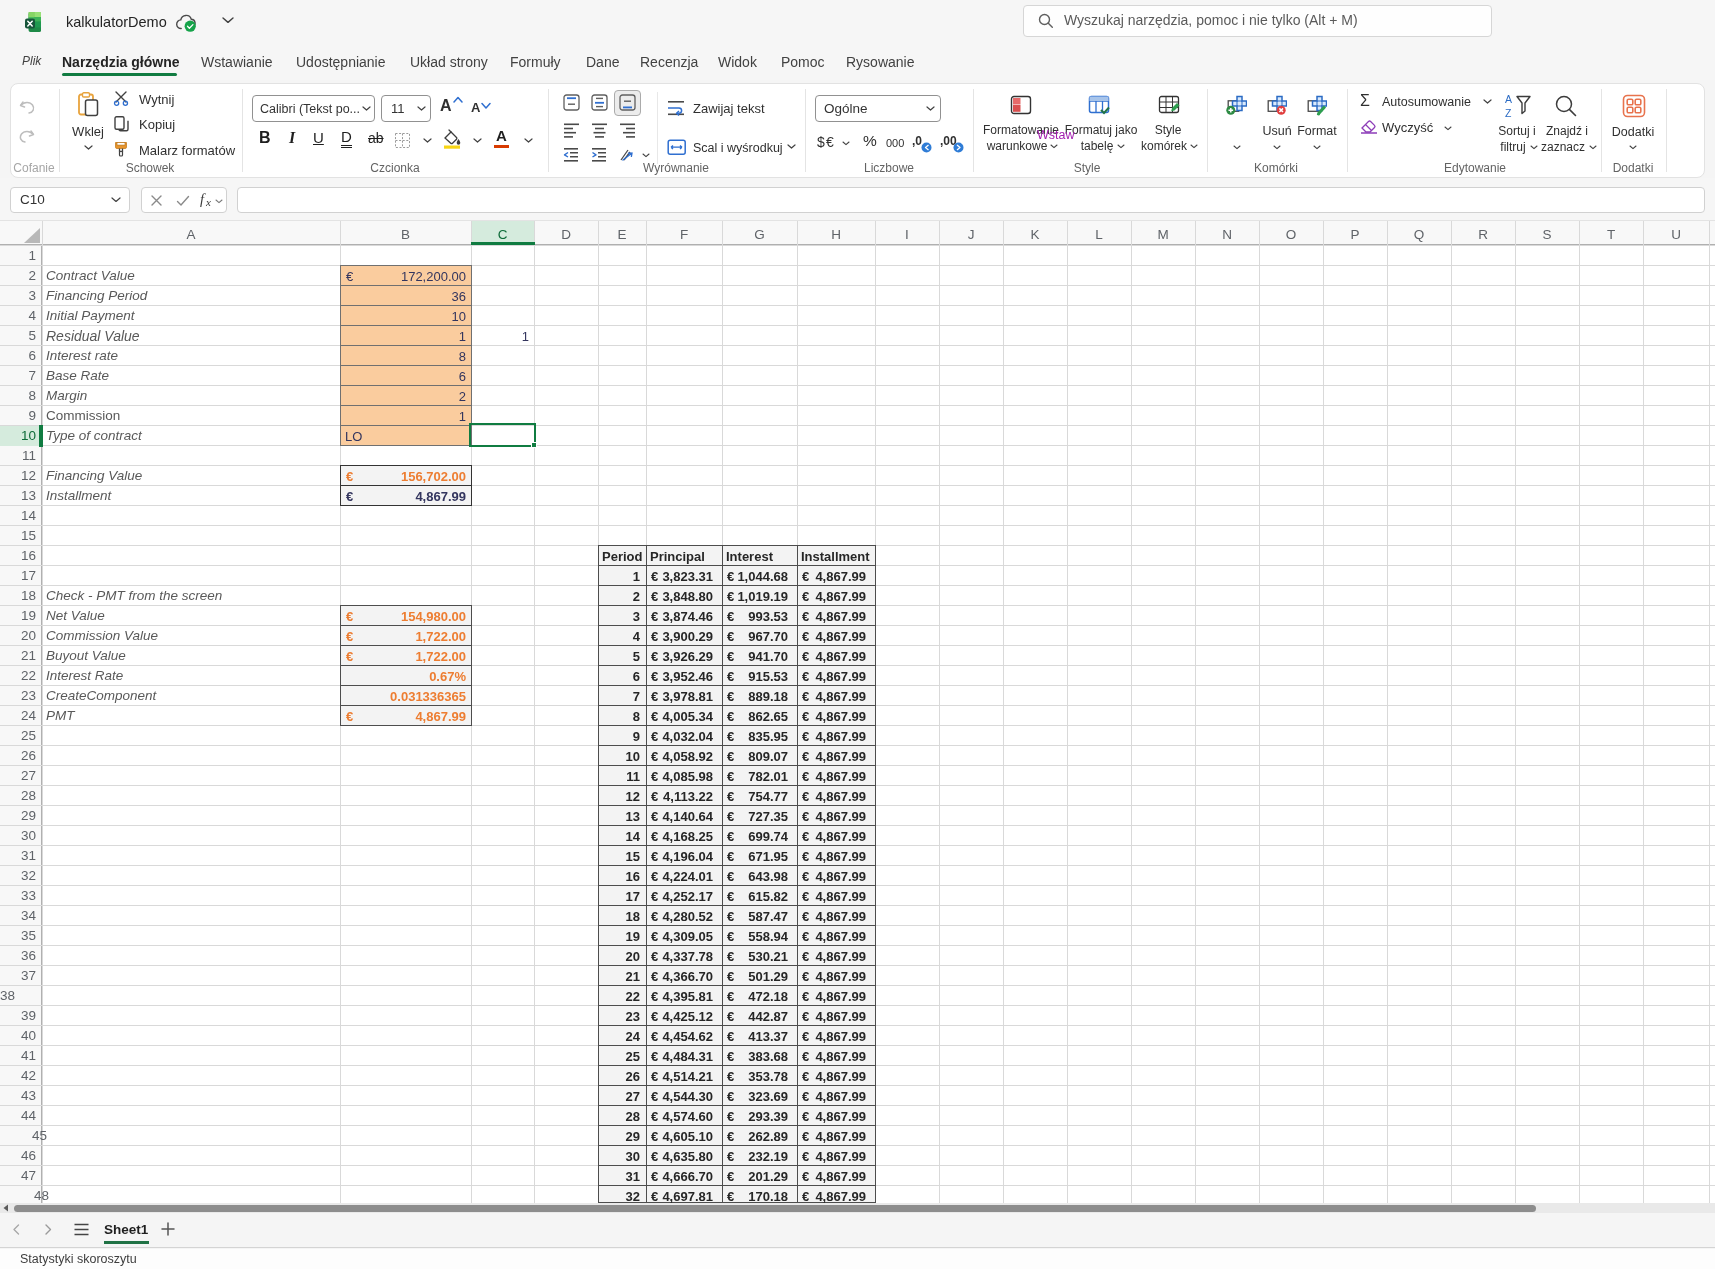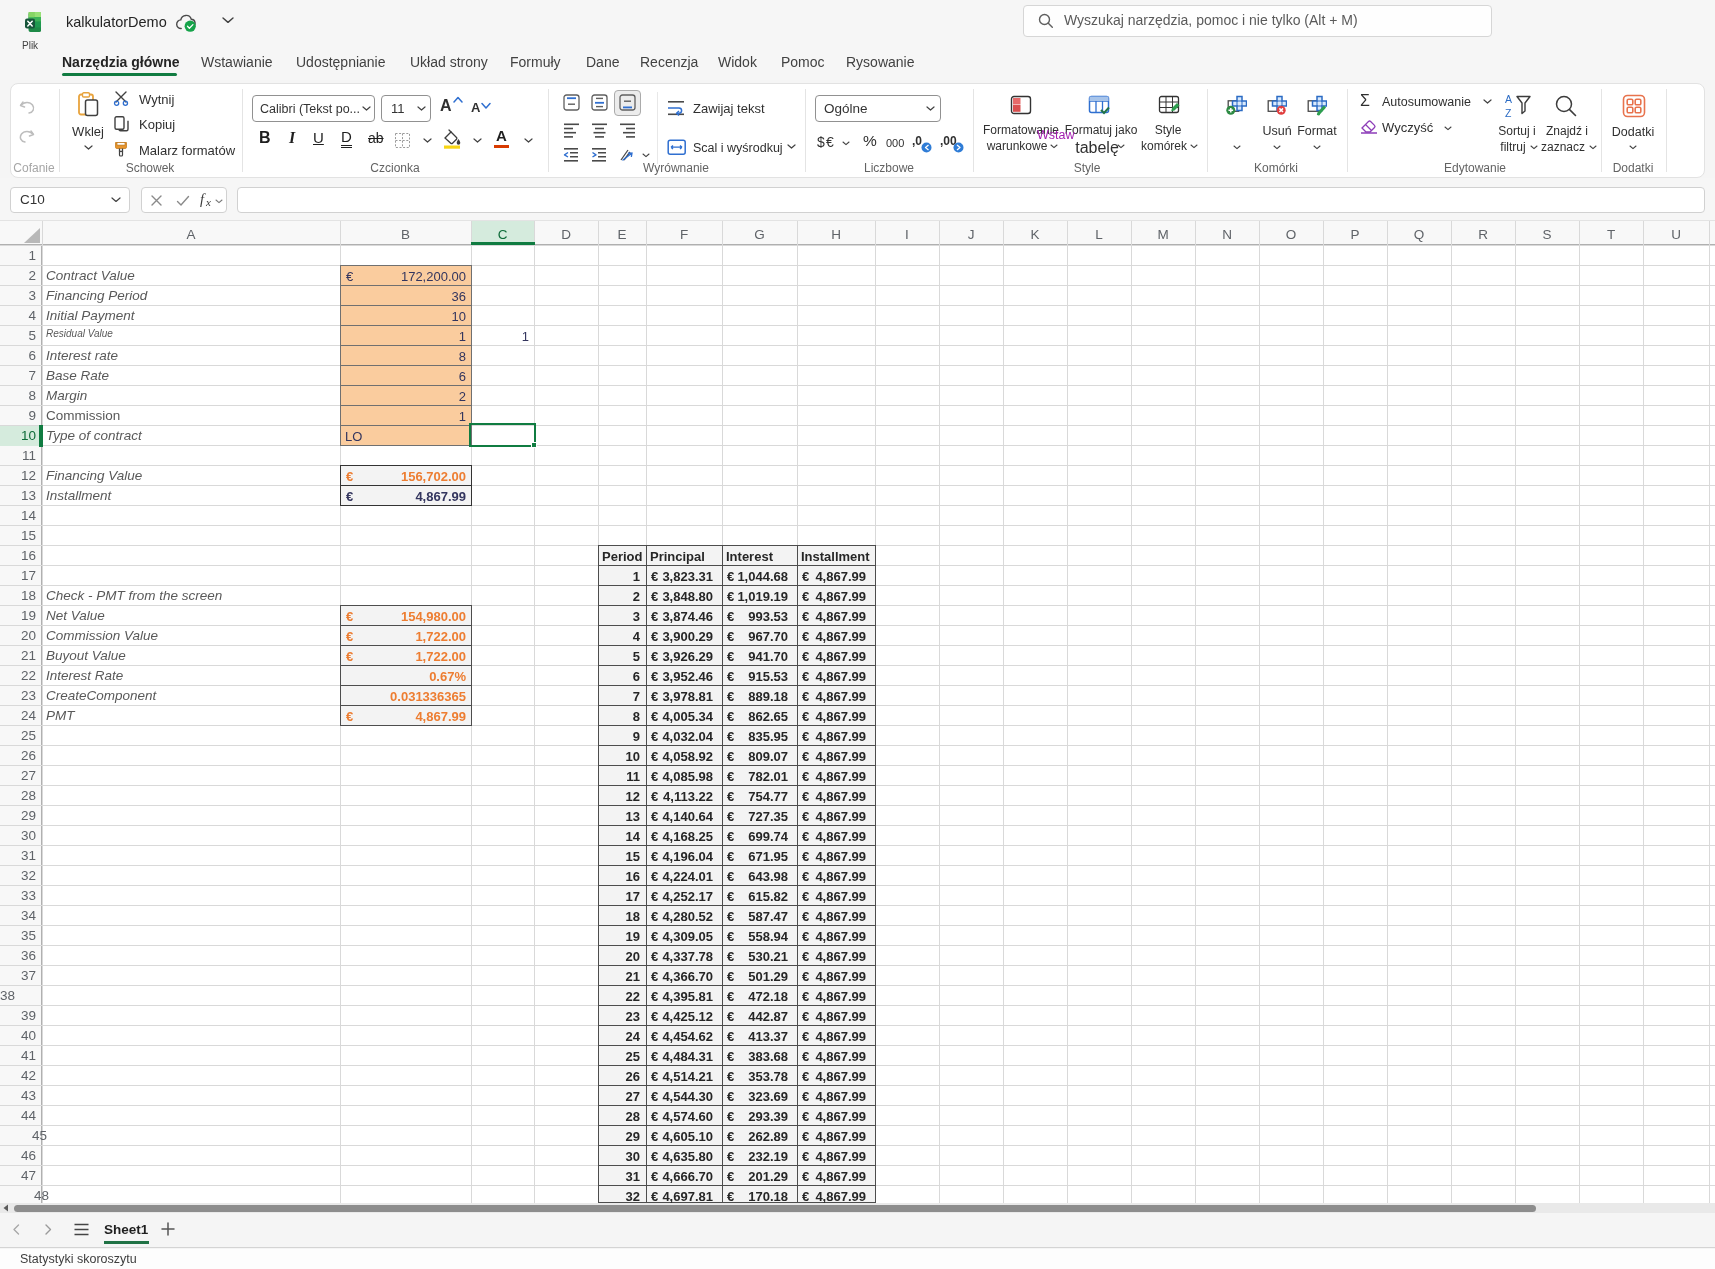--- a/index.html
+++ b/index.html
@@ -28,21 +28,21 @@
 </svg>
 <svg class="ic" style="left:222px;top:17.25px;" width="12" height="9.6" viewBox="0 0 12 9.6">
     <path d="M1 1 L6 5.4 L11 1" stroke="#424242" stroke-width="1.4" fill="none" stroke-linecap="round" stroke-linejoin="round"></path>
   </svg>
 <div class="ab" style="left:1023px;top:5px;width:469px;height:32px;background:#fefefe;border:1px solid #d6d6d6;border-radius:4px;"></div>
 <svg class="ic" style="left:1038px;top:13px;" width="16" height="16" viewBox="0 0 16 16">
     <circle cx="6.5" cy="6.5" r="5" fill="none" stroke="#5f5f5f" stroke-width="1.4"></circle>
     <path d="M10.3 10.3 L14.3 14.3" stroke="#5f5f5f" stroke-width="1.4" stroke-linecap="round"></path>
   </svg>
 <div class="txt" style="left:1064px;top:12px;font-size:14px;color:#5a5a5a;">Wyszukaj narzędzia, pomoc i nie tylko (Alt + M)</div>
-<div class="txt" style="left:22px;top:40px;font-size:10px;color:#424242;">Plik</div>
+<div class="txt" style="left:22px;top:54px;font-size:12px;color:#424242;font-style:italic;">Plik</div>
 <div class="txt" style="left:62px;top:54px;font-size:14px;color:#242424;font-weight:700;">Narzędzia główne</div>
 <div class="txt" style="left:201px;top:54px;font-size:14px;color:#424242;">Wstawianie</div>
 <div class="txt" style="left:296px;top:54px;font-size:14px;color:#424242;">Udostępnianie</div>
 <div class="txt" style="left:410px;top:54px;font-size:14px;color:#424242;">Układ strony</div>
 <div class="txt" style="left:510px;top:54px;font-size:14px;color:#424242;">Formuły</div>
 <div class="txt" style="left:586px;top:54px;font-size:14px;color:#424242;">Dane</div>
 <div class="txt" style="left:640px;top:54px;font-size:14px;color:#424242;">Recenzja</div>
 <div class="txt" style="left:718px;top:54px;font-size:14px;color:#424242;">Widok</div>
 <div class="txt" style="left:781px;top:54px;font-size:14px;color:#424242;">Pomoc</div>
 <div class="txt" style="left:846px;top:54px;font-size:14px;color:#424242;">Rysowanie</div>
@@ -250,21 +250,21 @@
 <svg class="ic" style="left:1050px;top:143.5px;" width="8" height="6.4" viewBox="0 0 8 6.4">
     <path d="M1 1 L4 3.6 L7 1" stroke="#424242" stroke-width="1.1" fill="none" stroke-linecap="round" stroke-linejoin="round"></path>
   </svg>
 <svg class="ic" style="left:1088px;top:95px;" width="22" height="21" viewBox="0 0 22 21">
 <rect x="1.5" y="1.5" width="19" height="16" rx="2" fill="#fff" stroke="#2f6fd0" stroke-width="1.5"></rect>
 <path d="M1.5 6 h19 M8 6 v11.5 M14.5 6 v11.5" stroke="#2f6fd0" stroke-width="1.3"></path>
 <rect x="1.5" y="1.5" width="19" height="4.5" fill="#a7c4ea"></rect>
 <path d="M13 15 l3 3 l5 -5.5" stroke="#217346" stroke-width="2" fill="none"></path>
 </svg>
 <div class="txt" style="left:901px;top:123px;font-size:12px;color:#303030;width:400px;text-align:center;">Formatuj jako</div>
-<div class="txt" style="left:897px;top:139px;font-size:16px;color:#303030;width:400px;text-align:center;">tabelę</div>
+<div class="txt" style="left:897px;top:139px;font-size:12px;color:#303030;width:400px;text-align:center;">tabelę</div>
 <svg class="ic" style="left:1117px;top:143.5px;" width="8" height="6.4" viewBox="0 0 8 6.4">
     <path d="M1 1 L4 3.6 L7 1" stroke="#424242" stroke-width="1.1" fill="none" stroke-linecap="round" stroke-linejoin="round"></path>
   </svg>
 <svg class="ic" style="left:1158px;top:95px;" width="22" height="21" viewBox="0 0 22 21">
 <rect x="1.5" y="1.5" width="19" height="16" rx="2" fill="#fff" stroke="#333" stroke-width="1.3"></rect>
 <path d="M1.5 7 h19 M1.5 12.5 h19 M8 1.5 v16 M14.5 1.5 v16" stroke="#333" stroke-width="1"></path>
 <path d="M14 13 l5 -5 l2.5 2.5 l-5 5 l-3.3 0.8 z" fill="#2e9e4f"></path>
 </svg>
 <div class="txt" style="left:968px;top:123px;font-size:12px;color:#303030;width:400px;text-align:center;">Style</div>
 <div class="txt" style="left:964px;top:139px;font-size:12px;color:#303030;width:400px;text-align:center;">komórek</div>
@@ -528,21 +528,21 @@
 <div class="ab" style="left:340px;top:425px;width:132px;height:21px;background:#facc9e;border:1px solid #707070;"></div>
 <div class="txt" style="left:46px;top:268px;font-size:13.5px;color:#595959;font-style:italic;">Contract Value</div>
 <div class="txt" style="left:340px;top:268.5px;width:131px;font-size:13px;color:#33355e;display:flex;justify-content:space-between;padding:0 5px 0 6px;">
     <span>€</span>
     <span>172,200.00</span>
   </div>
 <div class="txt" style="left:46px;top:288px;font-size:13.5px;color:#595959;font-style:italic;">Financing Period</div>
 <div class="txt" style="left:340px;top:288.5px;font-size:13px;color:#33355e;width:131px;text-align:right;padding-right:5px;">36</div>
 <div class="txt" style="left:46px;top:308px;font-size:13.5px;color:#595959;font-style:italic;">Initial Payment</div>
 <div class="txt" style="left:340px;top:308.5px;font-size:13px;color:#33355e;width:131px;text-align:right;padding-right:5px;">10</div>
-<div class="txt" style="left:46px;top:328px;font-size:10px;color:#595959;font-style:italic;">Residual Value</div>
+<div class="txt" style="left:46px;top:328px;font-size:14px;color:#595959;font-style:italic;">Residual Value</div>
 <div class="txt" style="left:340px;top:328.5px;font-size:13px;color:#33355e;width:131px;text-align:right;padding-right:5px;">1</div>
 <div class="txt" style="left:46px;top:348px;font-size:13.5px;color:#595959;font-style:italic;">Interest rate</div>
 <div class="txt" style="left:340px;top:348.5px;font-size:13px;color:#33355e;width:131px;text-align:right;padding-right:5px;">8</div>
 <div class="txt" style="left:46px;top:368px;font-size:13.5px;color:#595959;font-style:italic;">Base Rate</div>
 <div class="txt" style="left:340px;top:368.5px;font-size:13px;color:#33355e;width:131px;text-align:right;padding-right:5px;">6</div>
 <div class="txt" style="left:46px;top:388px;font-size:13.5px;color:#595959;font-style:italic;">Margin</div>
 <div class="txt" style="left:340px;top:388.5px;font-size:13px;color:#33355e;width:131px;text-align:right;padding-right:5px;">2</div>
 <div class="txt" style="left:46px;top:408px;font-size:13.5px;color:#595959;">Commission</div>
 <div class="txt" style="left:340px;top:408.5px;font-size:13px;color:#33355e;width:131px;text-align:right;padding-right:5px;">1</div>
 <div class="txt" style="left:46px;top:428px;font-size:13.5px;color:#595959;font-style:italic;">Type of contract</div>

